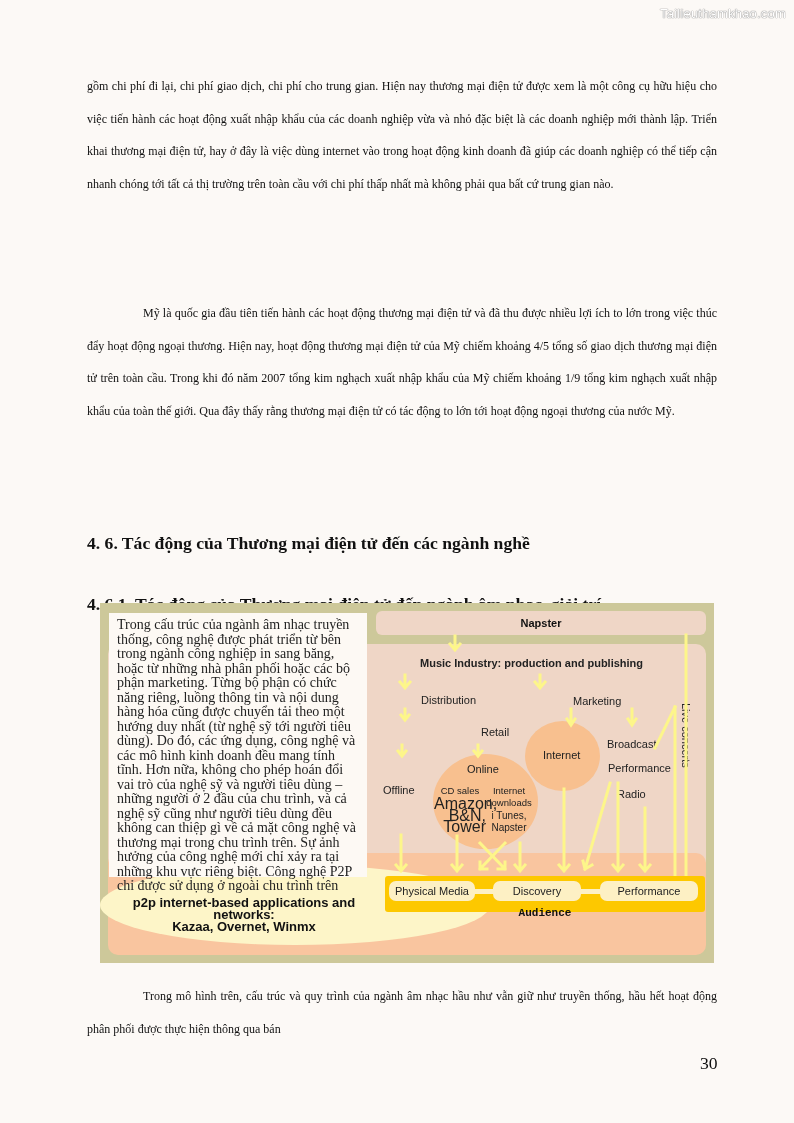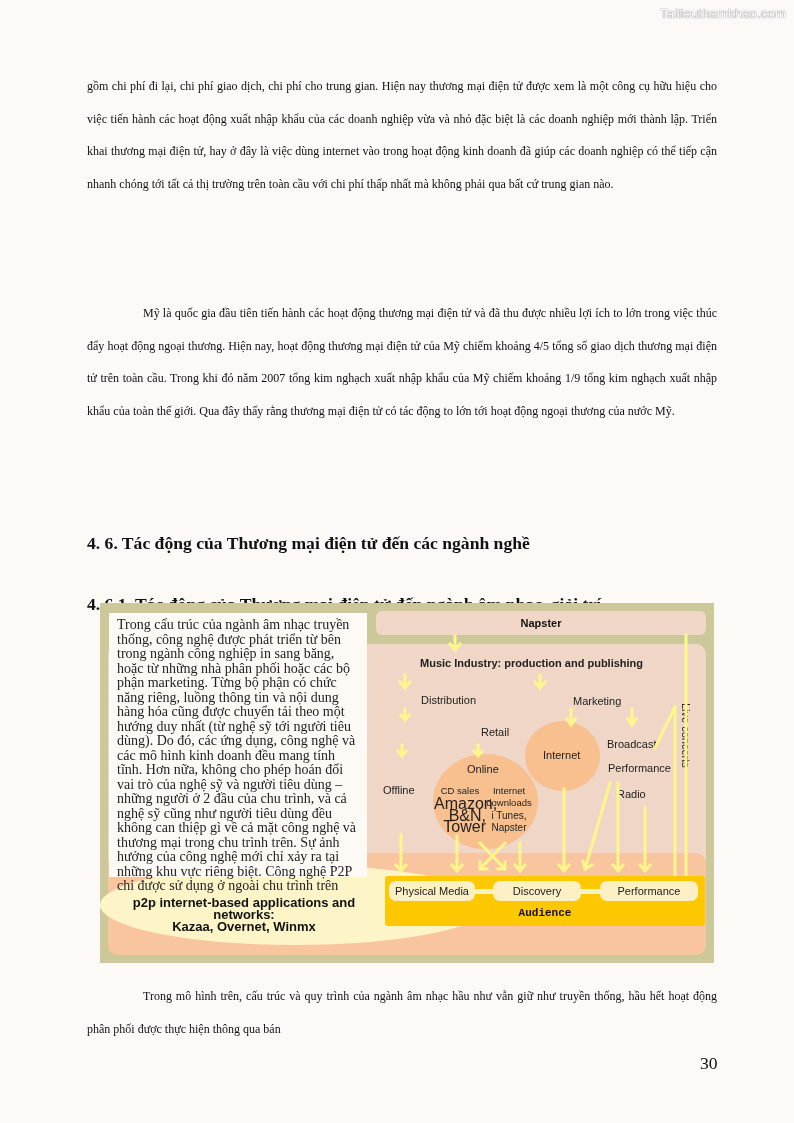--- a/index.html
+++ b/index.html
@@ -62,21 +62,21 @@
   .dg-label {
     position: absolute; font-family: "Liberation Sans", sans-serif; font-size: 11px; color: #222;
     white-space: nowrap;
   }
   .dg-circle { position: absolute; background: #f8c08f; border-radius: 50%; }
   .dg-circle-text {
     position: absolute; font-family: "Liberation Sans", sans-serif; font-size: 9.5px;
     text-align: center; line-height: 11.5px; color: #222;
   }
   .dg-audience {
-    position: absolute; left: 285px; top: 273px; width: 320px; height: 50px;
+    position: absolute; left: 285px; top: 273px; width: 320px; height: 36px;
     background: #fdc800; border-radius: 3px;
   }
   .dg-pill {
     position: absolute; top: 5px; height: 20px; background: #fdf0c4; border-radius: 7px;
     font-family: "Liberation Sans", sans-serif; font-size: 11px; line-height: 20px;
     text-align: center; color: #222;
   }
   .dg-connector { position: absolute; top: 13px; height: 5px; background: #fdf0c4; }
   .dg-audience-label {
     position: absolute; left: 0; right: 0; top: 31px; text-align: center;

